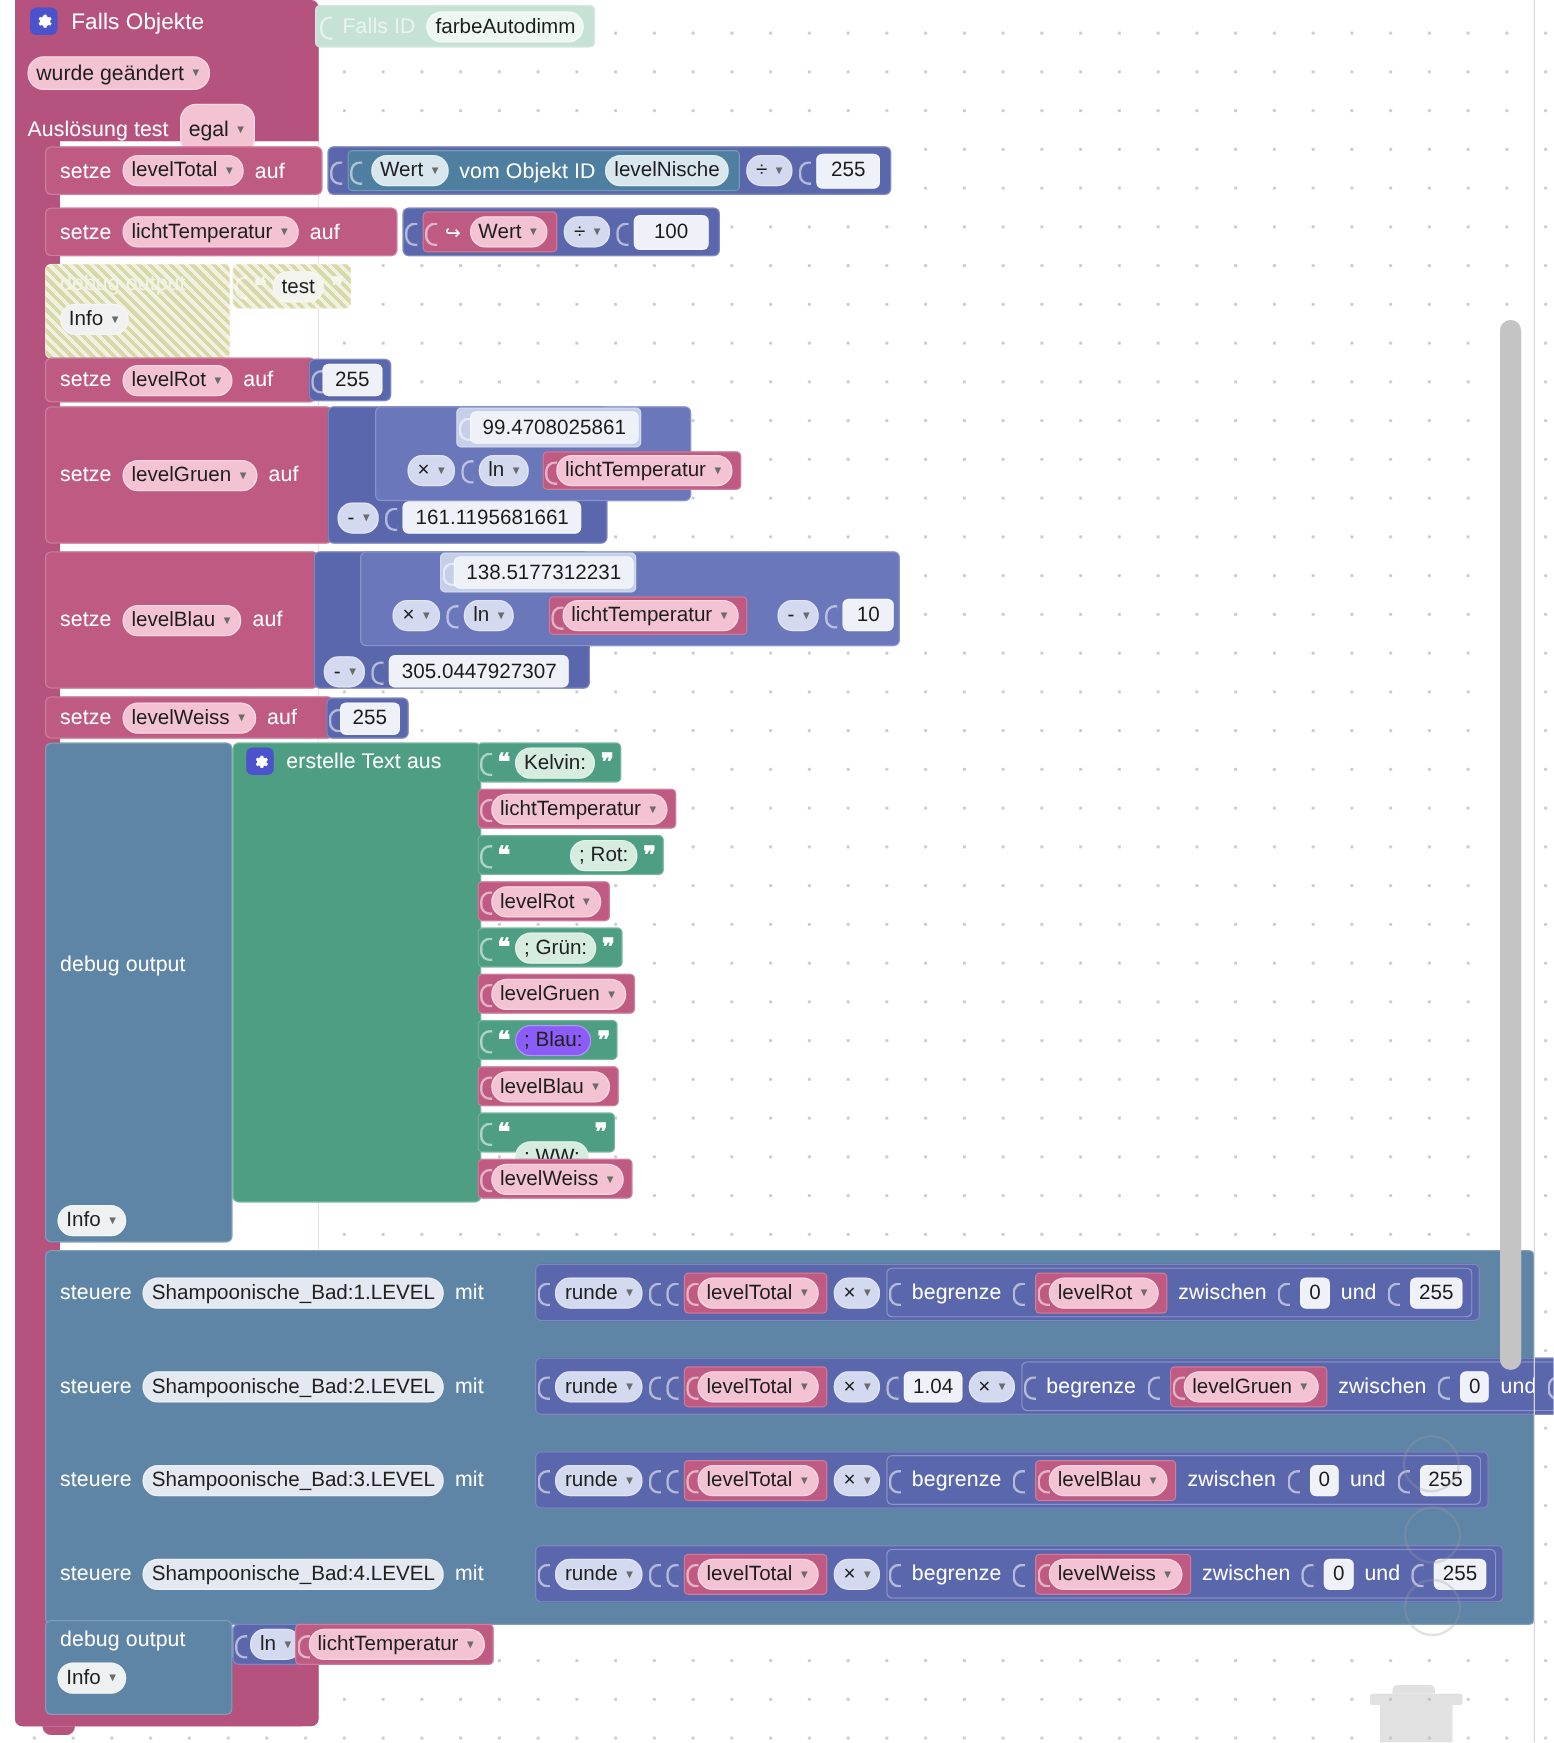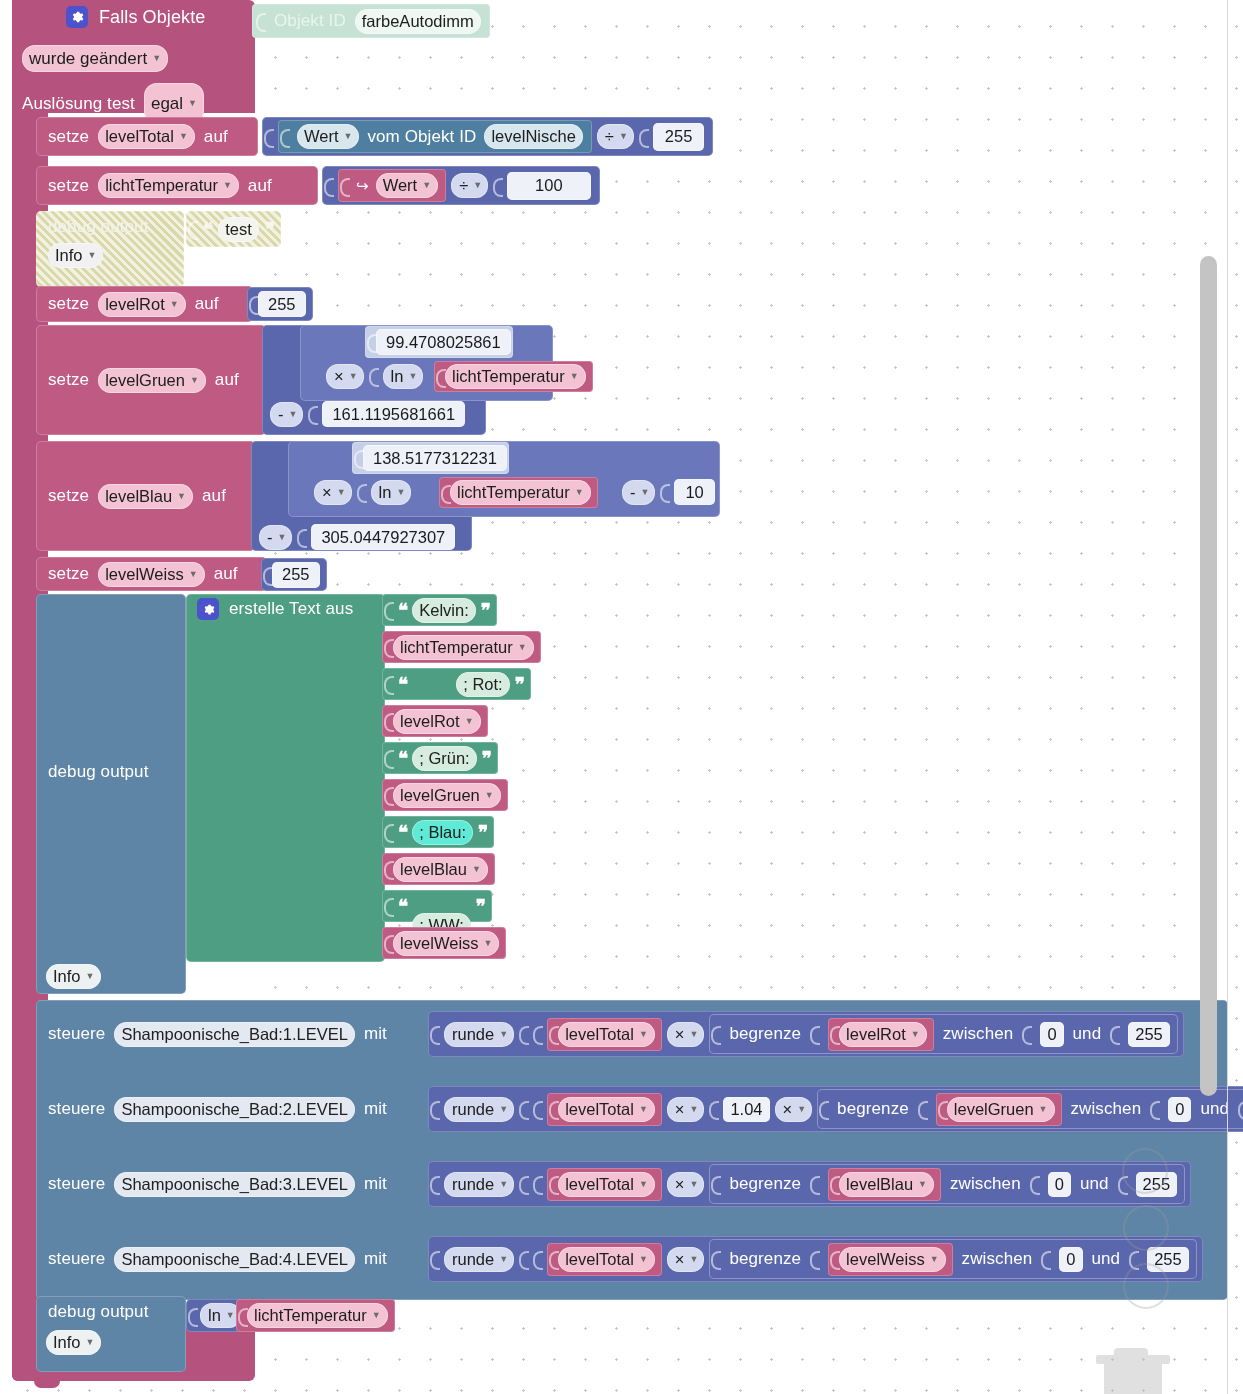--- a/index.html
+++ b/index.html
@@ -148,33 +148,33 @@
 <body>
 
 <div id="workspace">
 
   <div id="hat" class="blk">
     <div id="hat-inner-cut"></div>
   </div>
   <div id="hat-foot"></div>
   <div id="hat-foot-tab"></div>
 
-  <div class="blk row" style="left:24px; top:6px; gap:11px;margin-left:42px;">
+  <div class="blk row" style="left:24px; top:6px; gap:11px;">
     <span class="gear">
       <svg width="14" height="14" viewBox="0 0 24 24" fill="#ffffff">
         <path d="M12 8a4 4 0 100 8 4 4 0 000-8zm0 6a2 2 0 110-4 2 2 0 010 4z"></path>
         <path d="M21 12c0-.5 0-1-.1-1.4l2-1.5-2-3.4-2.3 1a7.6 7.6 0 00-2.4-1.4L15.8 3h-3.9l-.4 2.3c-.9.3-1.7.8-2.4 1.4l-2.3-1-2 3.4 2 1.5c0 .4-.1.9-.1 1.4s0 1 .1 1.4l-2 1.5 2 3.4 2.3-1c.7.6 1.5 1.1 2.4 1.4l.4 2.3h3.9l.4-2.3c.9-.3 1.7-.8 2.4-1.4l2.3 1 2-3.4-2-1.5c.1-.4.1-.9.1-1.4z"></path>
       </svg>
     </span>
     <span class="lbl" style="font-size:18px;">Falls Objekte</span>
   </div>
 
   <div class="blk blockbody c-objid row" style="left:252px; top:4px; height:34px; padding:0 9px 0 4px; gap:9px; border-radius:4px;">
     <span class="notch"></span>
-    <span class="lbl" style="color:#eaf4ee;">Objekt ID</span>
+    <span class="lbl" style="color:#eaf4ee;">Falls ID</span>
     <span class="field greenvar" style="background:#eef7f1;">
       <span>farbeAutodimm</span>
     </span>
   </div>
 
   <div class="blk" style="left:22px; top:45px;">
     <span class="field pinkvar" style="height:27px; font-size:17px;">
       <span>wurde geändert</span>
       <span class="caret">▼</span>
     </span>
@@ -235,21 +235,21 @@
       <span class="field pinkvar">
         <span>Wert</span>
         <span class="caret">▼</span>
       </span>
     </div>
     <span class="field op">
       <span>÷</span>
       <span class="caret">▼</span>
     </span>
     <span class="notch"></span>
-    <span class="field num" style="height:28px; padding:0 28px;">
+    <span class="field num" style="height:28px; padding:0 16px;">
       <span>100</span>
     </span>
   </div>
 
   <div class="blk blockbody disabled" style="left:36px; top:211px; width:148px; height:76px;">
     <div class="row" style="padding:6px 0 0 12px;">
       <span class="lbl">debug output</span>
     </div>
     <div class="row" style="padding:6px 0 0 12px;">
       <span class="field greyish" style="background:#f1f1f1;">
@@ -461,21 +461,21 @@
       <div class="blk blockbody row c-var" style="left: 382px; top: 779px; height: 32px; padding: 0px 7px 0px 2px; gap: 0px; border-radius: 4px;">
         <span class="notch"></span>
         <span class="field pinkvar">
           <span>levelGruen</span>
           <span class="caret">▼</span>
         </span>
       </div>
       <div class="blk blockbody row c-text" style="left: 382px; top: 816px; height: 32px; padding: 0px 7px 0px 2px; gap: 5px; border-radius: 4px;">
         <span class="notch"></span>
         <span class="quote">❝</span>
-        <span class="field" style="background: #5eead4;">; Blau:</span>
+        <span class="field" style="background: #8b5cf6;">; Blau:</span>
         <span class="quote">❞</span>
       </div>
       <div class="blk blockbody row c-var" style="left: 382px; top: 853px; height: 32px; padding: 0px 7px 0px 2px; gap: 0px; border-radius: 4px;">
         <span class="notch"></span>
         <span class="field pinkvar">
           <span>levelBlau</span>
           <span class="caret">▼</span>
         </span>
       </div>
       <div class="blk blockbody row c-text" style="left: 382px; top: 890px; height: 32px; padding: 0px 7px 0px 2px; gap: 5px; border-radius: 4px;">

